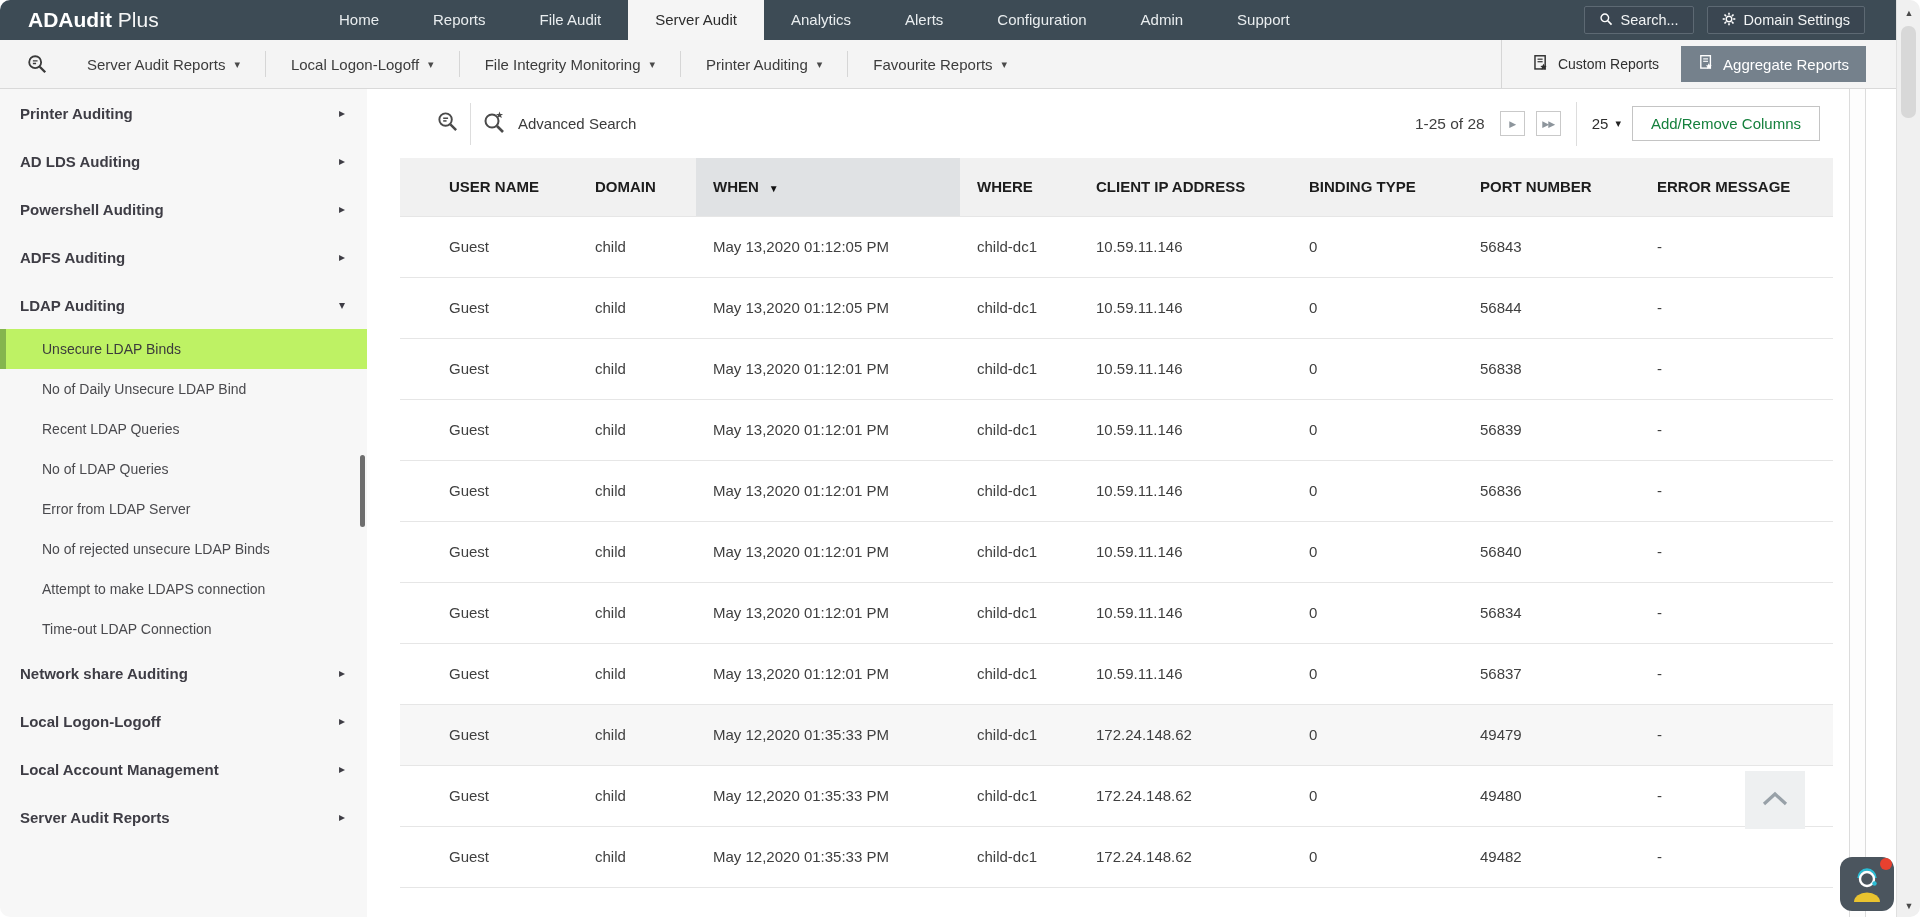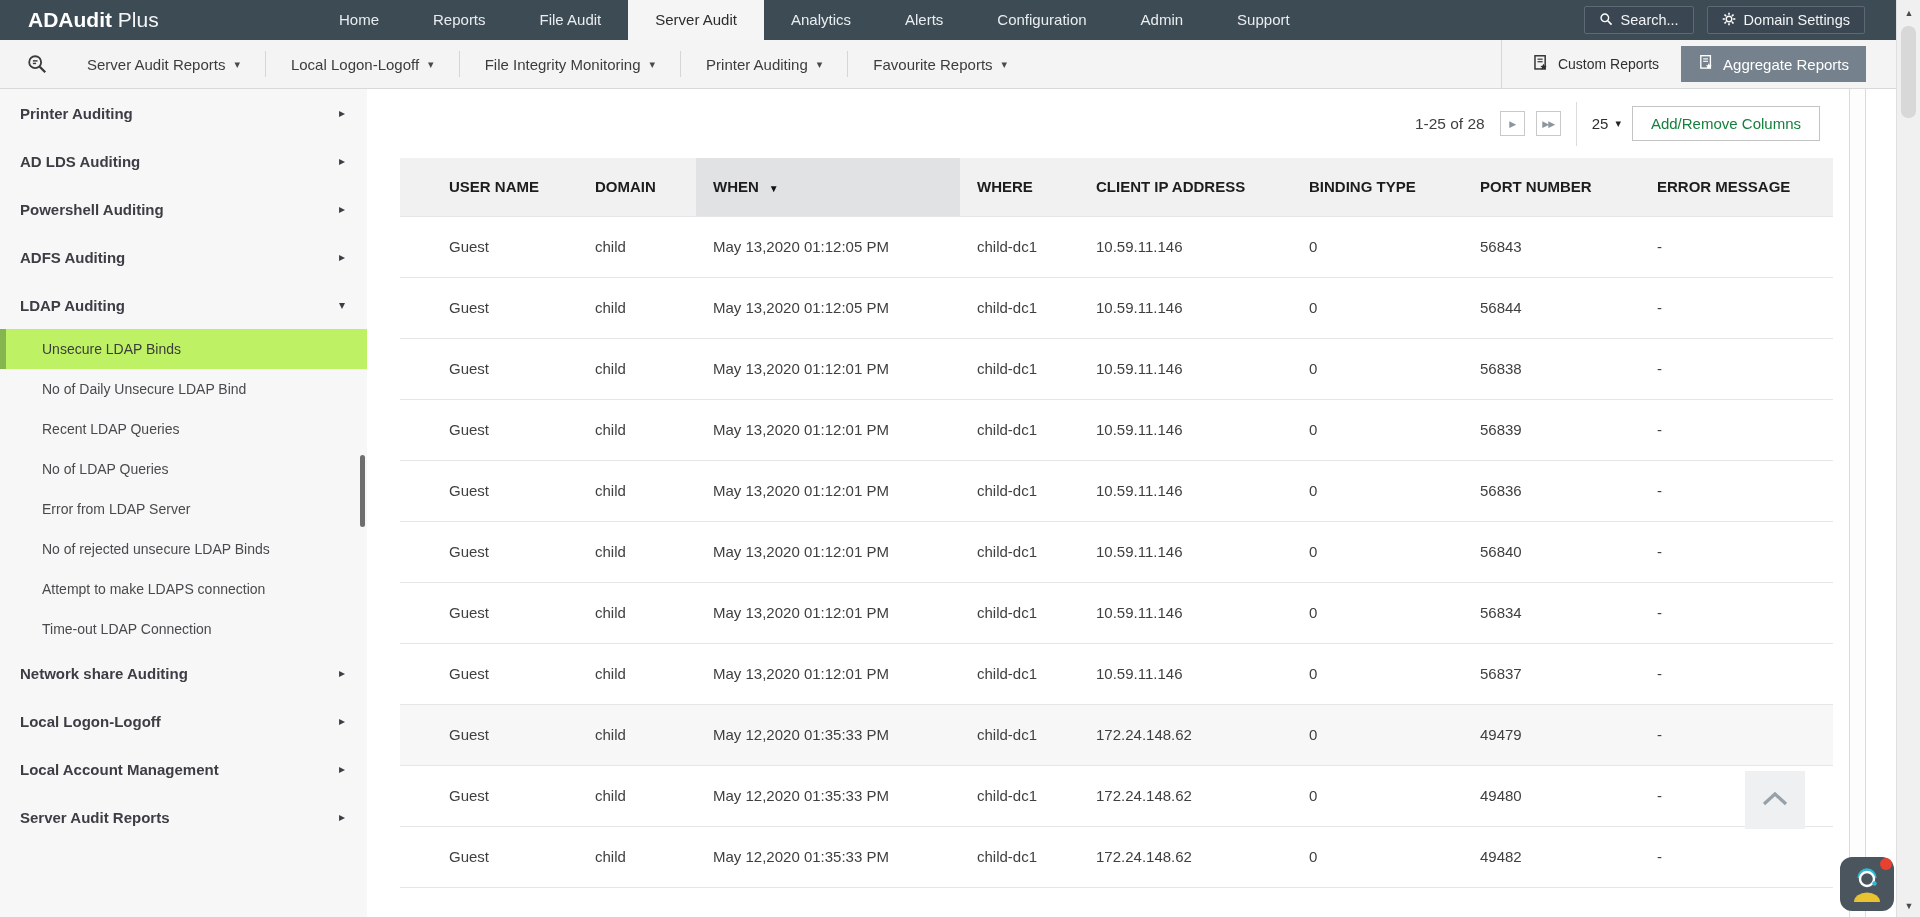--- a/index.html
+++ b/index.html
@@ -1,18 +1,18 @@
 <!DOCTYPE html>
 <html style="--navbar-bg: #3d4b55; --accent-green: #84b54e; --aggregate-btn-bg: #75818c; --sorted-header-bg: #e0e2e4; --notification-red: #e8412f; --chat-teal: #2bbcd4; --chat-yellow: #e9c32f;"><head>
 <meta charset="utf-8">
 <style>
   * { margin:0; padding:0; box-sizing:border-box; }
   html,body { width:1920px; height:917px; overflow:hidden; background:#fff;
     font-family:"Liberation Sans","DejaVu Sans",sans-serif; }
-  #app { position:relative; width:1920px; height:917px; background:#fff; overflow:hidden; }
+  #app { position:relative; width:1920px; height:917px; background:#fff; overflow:hidden;border-radius:10px; }
 
   
   .topnav { position:absolute; left:0; top:0; width:1896px; height:40px; background:var(--navbar-bg,#3d4b55); }
   .logo { position:absolute; left:28px; top:0; height:40px; line-height:40px; color:#fff; font-size:21px; white-space:nowrap; }
   .logo-bold { font-weight:bold; }
   .logo-light { font-weight:normal; opacity:.95; }
   .nav-items { position:absolute; left:312px; top:0; height:40px; display:flex; }
   .nav-item { height:40px; line-height:40px; padding:0 27px; color:#e9edef; font-size:15px; cursor:pointer; white-space:nowrap; }
   .nav-item.active { background:#f5f5f5; color:#2d2d2d; }
   .nav-right { position:absolute; right:31px; top:0; height:40px; display:flex; align-items:center; gap:13px; }
@@ -260,20 +260,39 @@
       </div>
       <div class="sb-parent">
         <span>Server Audit Reports</span>
         <span class="sb-chevron">▸</span>
       </div>
     </aside>
   <div class="sb-thumb"></div>
 
   <main class="panel">
     <div class="panel-toolbar">
+      <div class="pt-left">
+        <span>
+          <svg width="23" height="23" viewBox="0 0 24 24">
+              <circle cx="10" cy="10" r="6.5" fill="none" stroke="#4a4a4a" stroke-width="2"></circle>
+              <line x1="15" y1="15" x2="21" y2="21" stroke="#4a4a4a" stroke-width="2.6"></line>
+              <line x1="7.5" y1="8.6" x2="12.6" y2="8.6" stroke="#4a4a4a" stroke-width="1.6"></line>
+              <line x1="7.5" y1="11.4" x2="11" y2="11.4" stroke="#4a4a4a" stroke-width="1.6"></line>
+            </svg>
+        </span>
+        <div class="pt-sep"></div>
+        <span>
+          <svg width="24" height="24" viewBox="0 0 24 24">
+              <circle cx="10" cy="11" r="6.5" fill="none" stroke="#4a4a4a" stroke-width="2"></circle>
+              <line x1="15" y1="16" x2="21" y2="22" stroke="#4a4a4a" stroke-width="2.6"></line>
+              <polygon points="17.5,1.5 18.4,4.1 21.1,3.9 19,5.6 19.9,8.1 17.5,6.7 15.1,8.1 16,5.6 13.9,3.9 16.6,4.1" fill="#4a4a4a"></polygon>
+            </svg>
+        </span>
+        <span class="adv-label">Advanced Search</span>
+      </div>
       <div class="pt-right">
         <span class="range-text">1-25 of 28</span>
         <span class="page-btn">
             <span>▶</span>
           </span>
         <span class="page-btn">
             <span>▶▶</span>
           </span>
         <div class="pt-sep2"></div>
         <span class="page-size">

